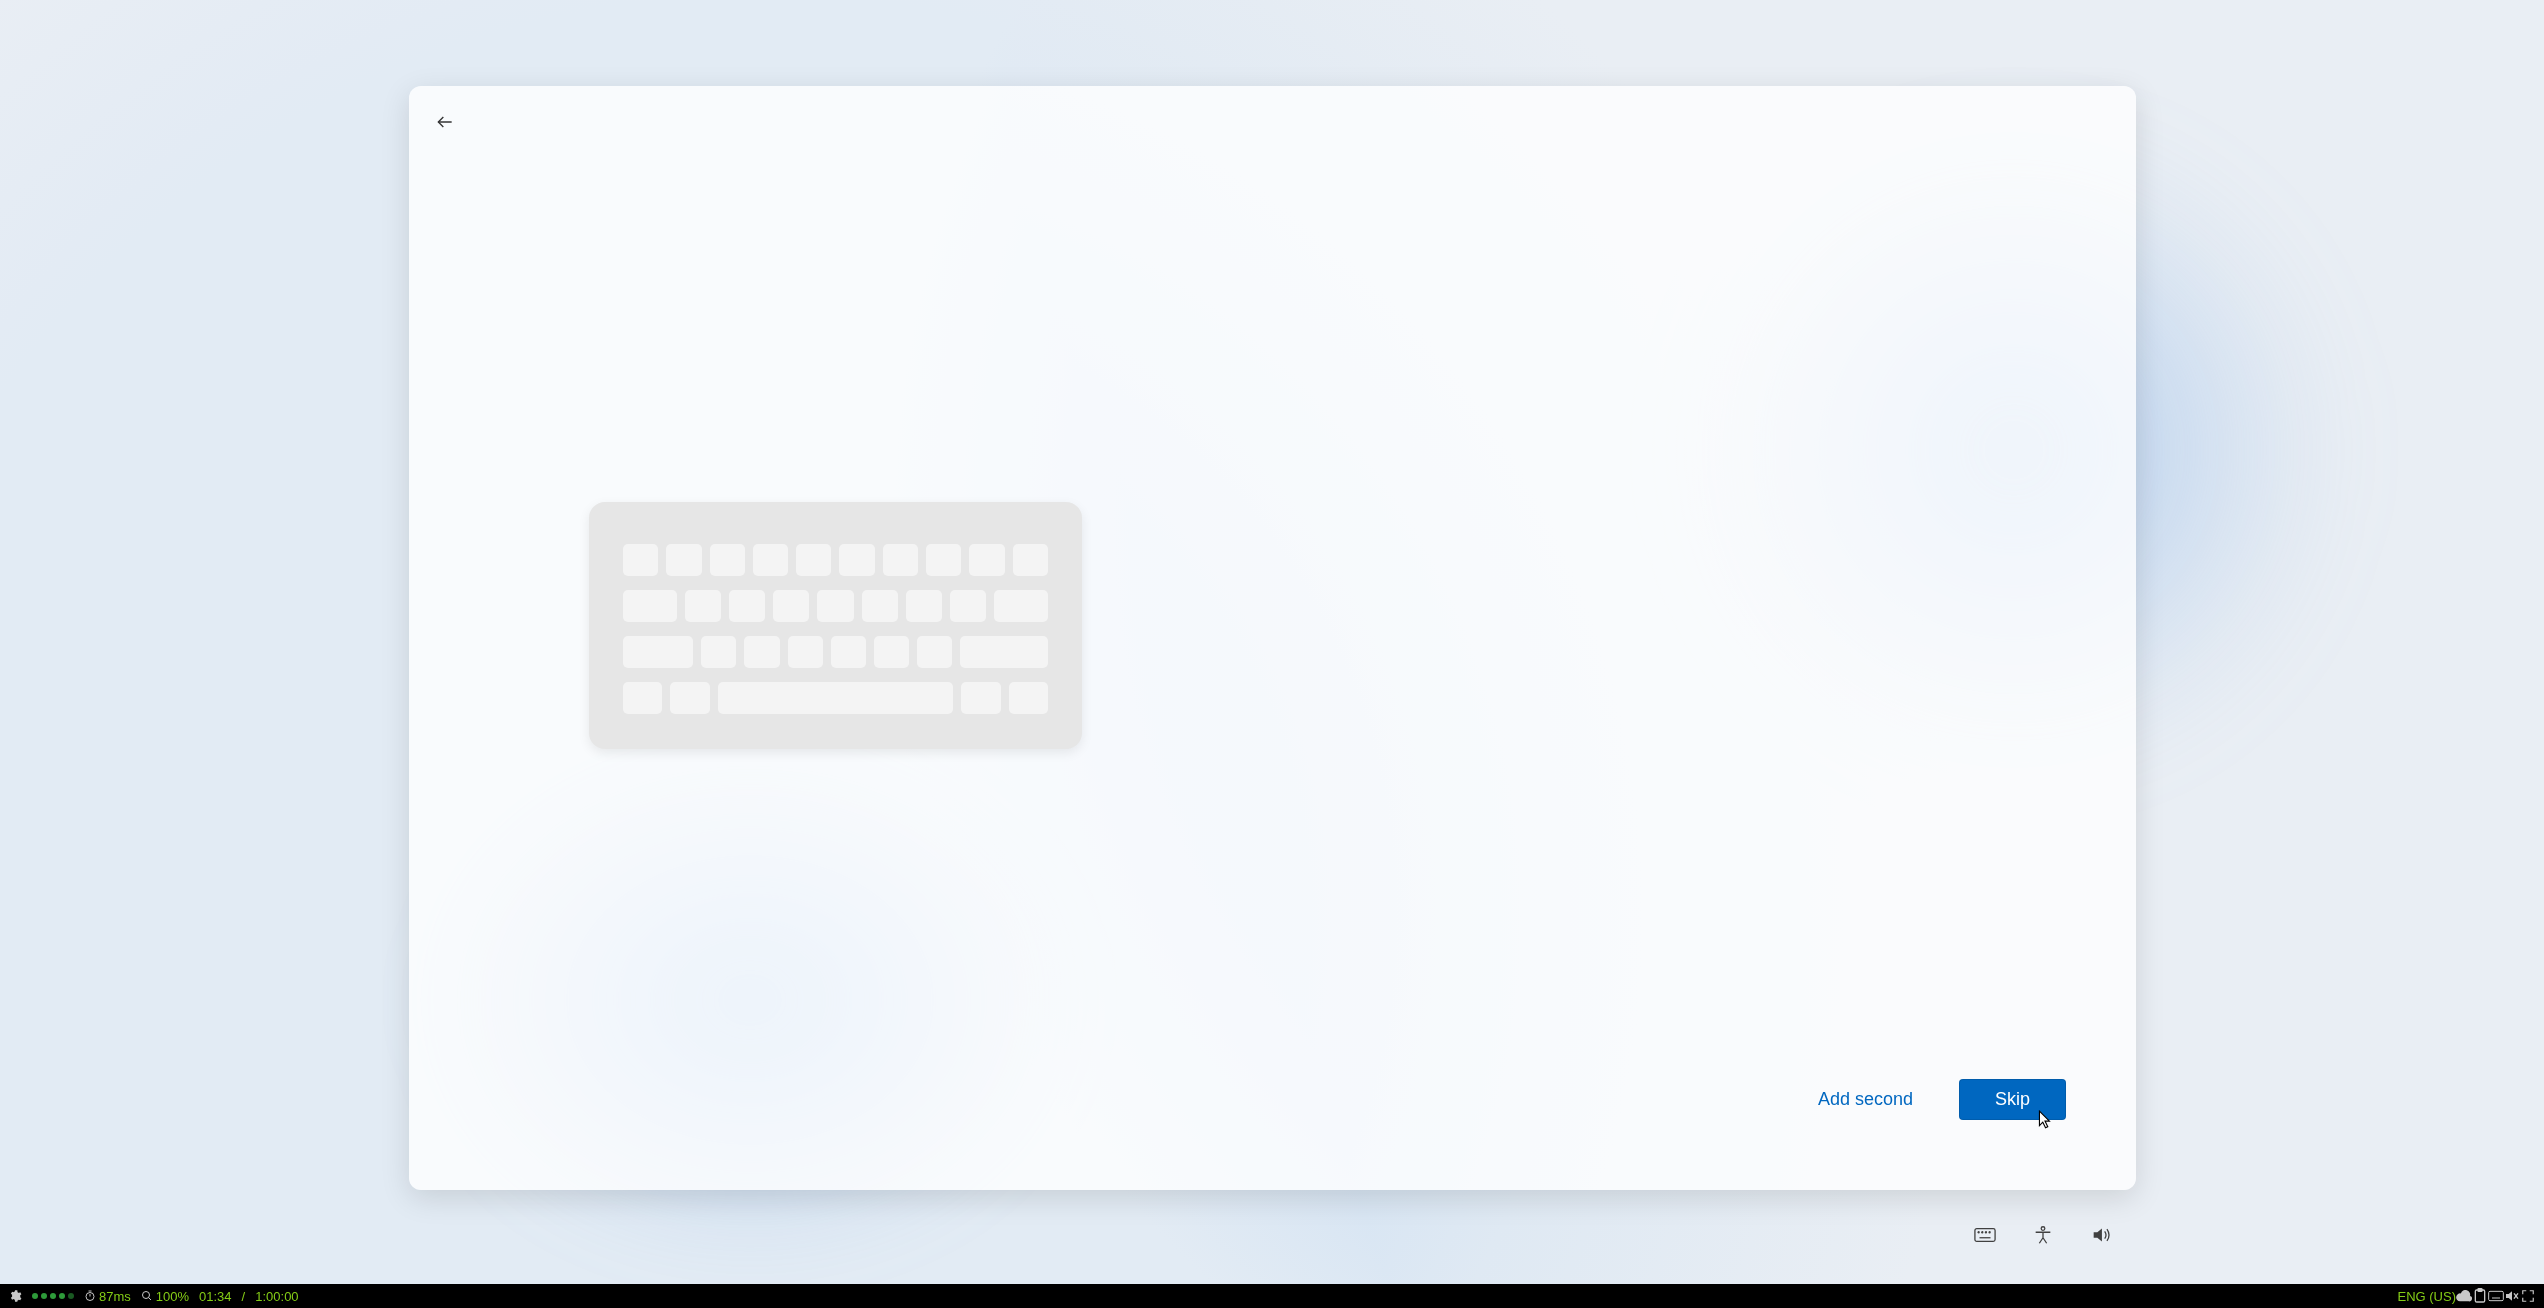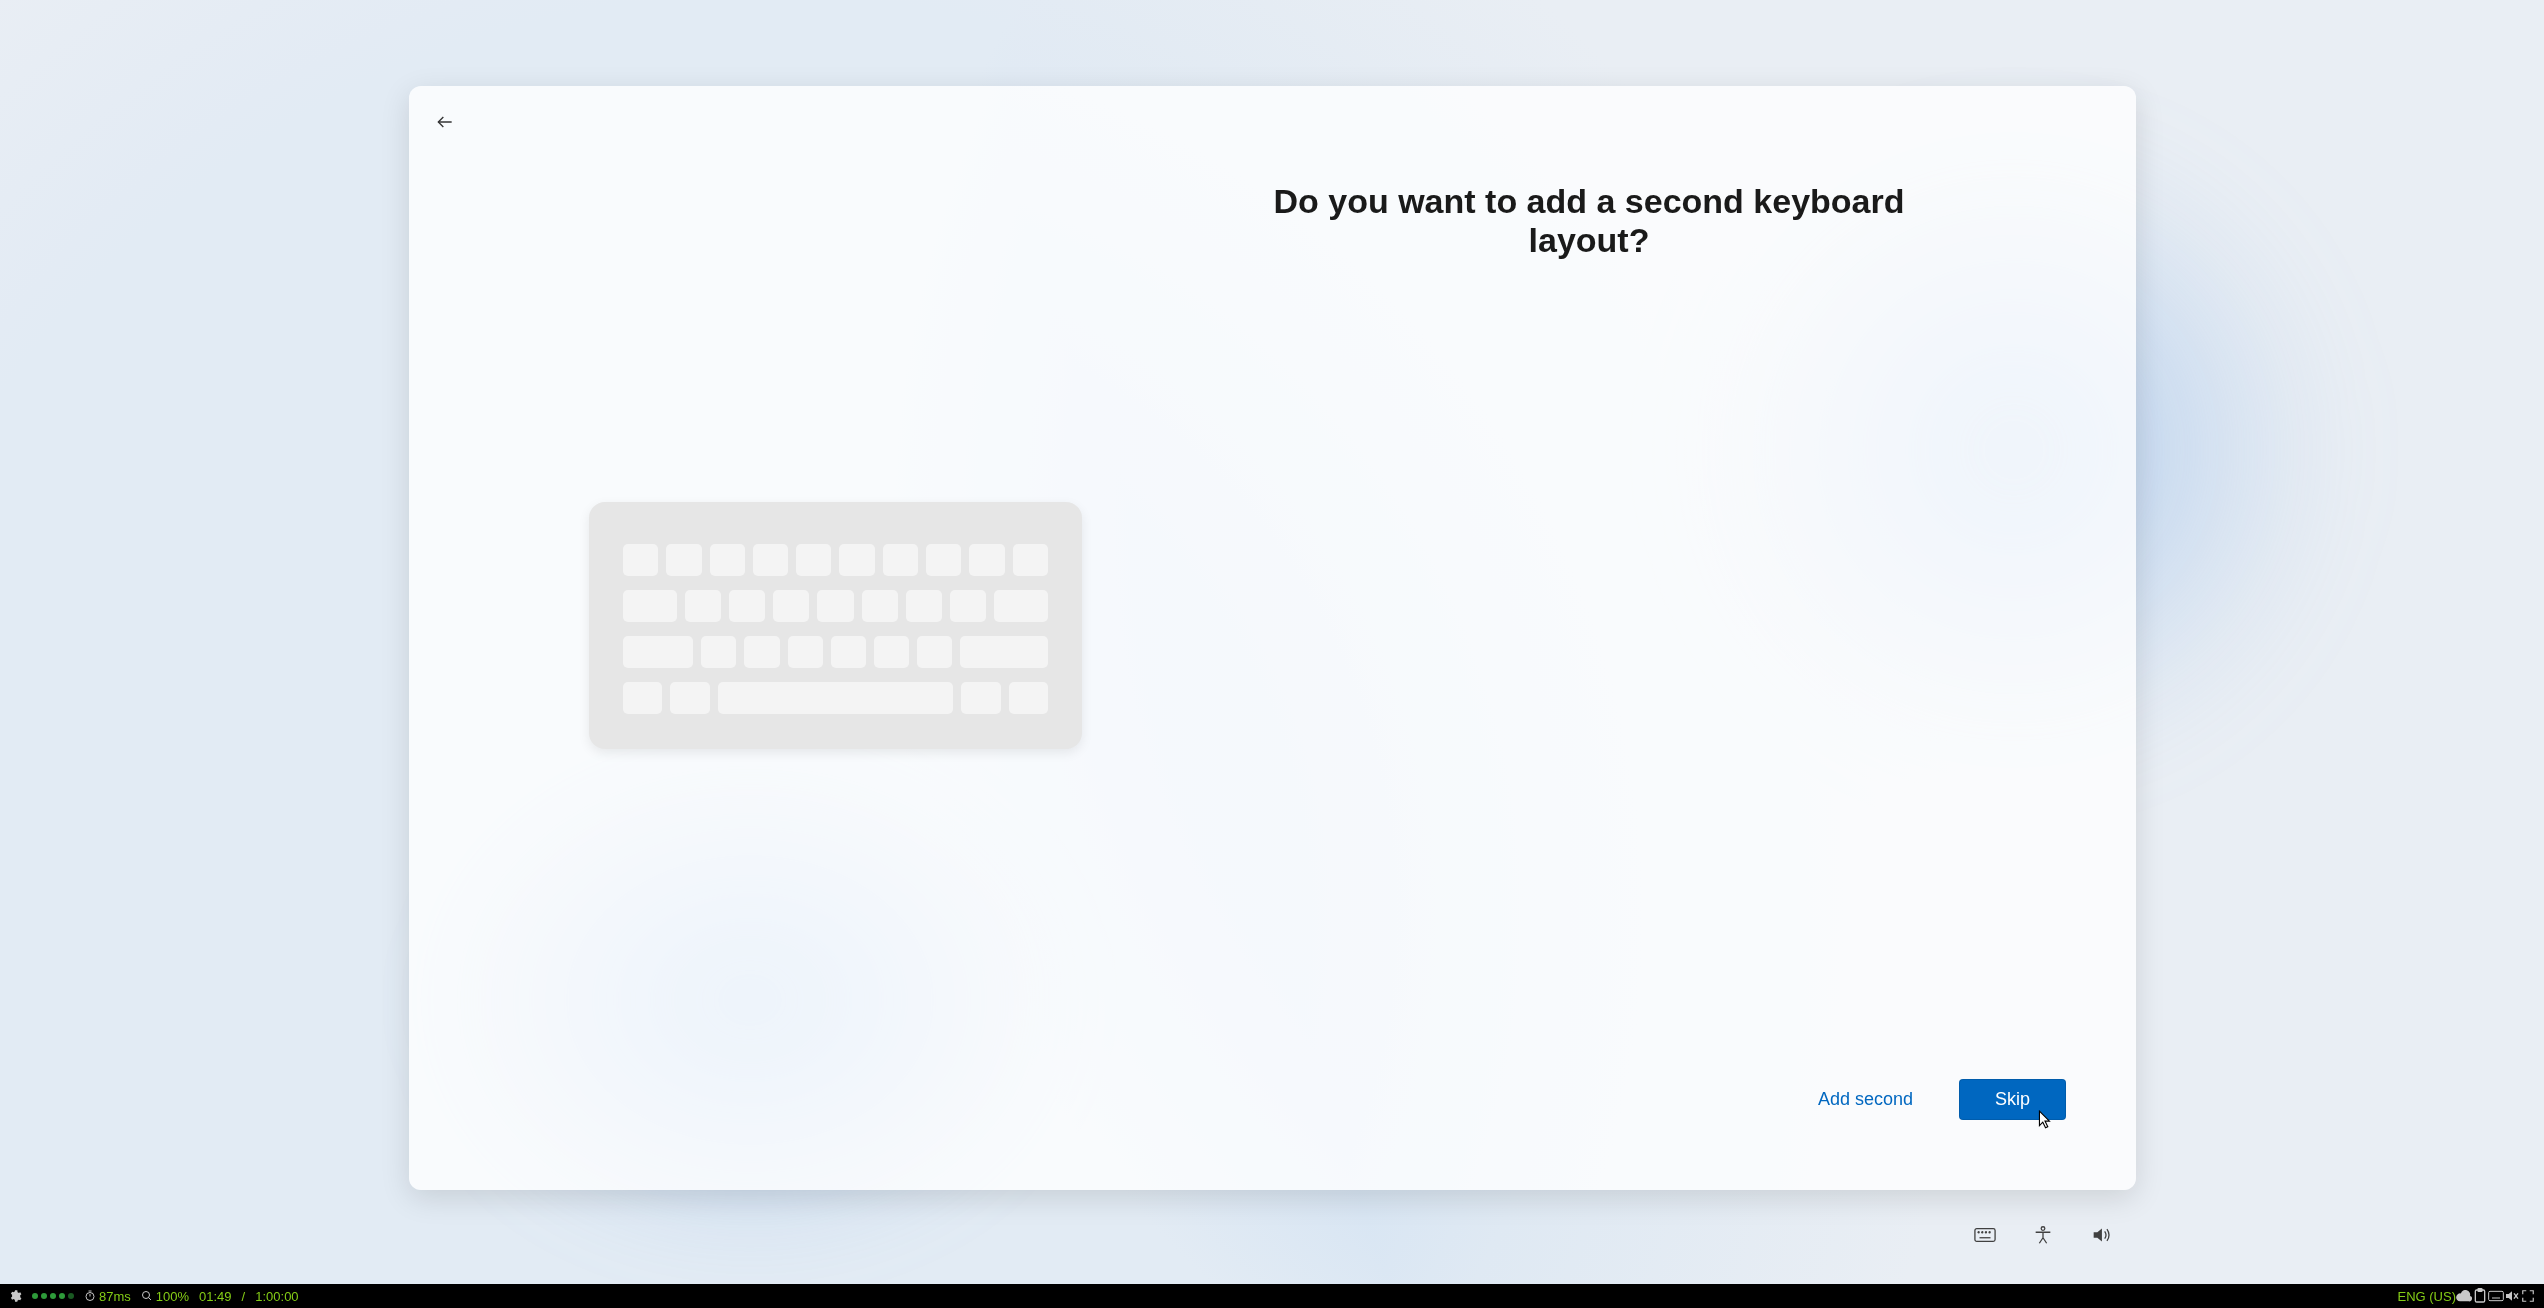--- a/index.html
+++ b/index.html
@@ -132,21 +132,20 @@
 
   <div class="oobe-card">
 
     <button class="back-btn">
       <svg width="20" height="20" viewBox="0 0 24 24" fill="none" stroke="#333" stroke-width="1.6">
         <line x1="4" y1="12" x2="20" y2="12"></line>
         <polyline points="10 6 4 12 10 18"></polyline>
       </svg>
     </button>
 
-    <div class="oobe-title">Do you want to add a second keyboard layout?</div>
 
     <div class="keyboard-illus">
       <div class="kbd-row">
         <div class="kbd-key w1"></div>
         <div class="kbd-key w1"></div>
         <div class="kbd-key w1"></div>
         <div class="kbd-key w1"></div>
         <div class="kbd-key w1"></div>
         <div class="kbd-key w1"></div>
         <div class="kbd-key w1"></div>
@@ -242,21 +241,21 @@
           </svg>
         <span>87ms</span>
       </span>
       <span style="display:flex;align-items:center;gap:3px;">
         <svg width="12" height="12" viewBox="0 0 24 24" fill="none" stroke="#c8c8c8" stroke-width="2">
             <circle cx="10" cy="10" r="7"></circle>
             <line x1="20" y1="20" x2="15" y2="15"></line>
           </svg>
         <span>100%</span>
       </span>
-      <span>01:49</span>
+      <span>01:34</span>
       <span>/</span>
       <span>1:00:00</span>
     </div>
 
     <div class="status-right">
       <span>ENG (US)</span>
       <span class="tray-ic">
         <svg width="16" height="12" viewBox="0 0 24 16" fill="#c8c8c8">
             <path d="M19 16H6a6 6 0 1 1 1.3-11.9A7 7 0 0 1 21 8a4 4 0 0 1-2 8z"></path>
           </svg>

